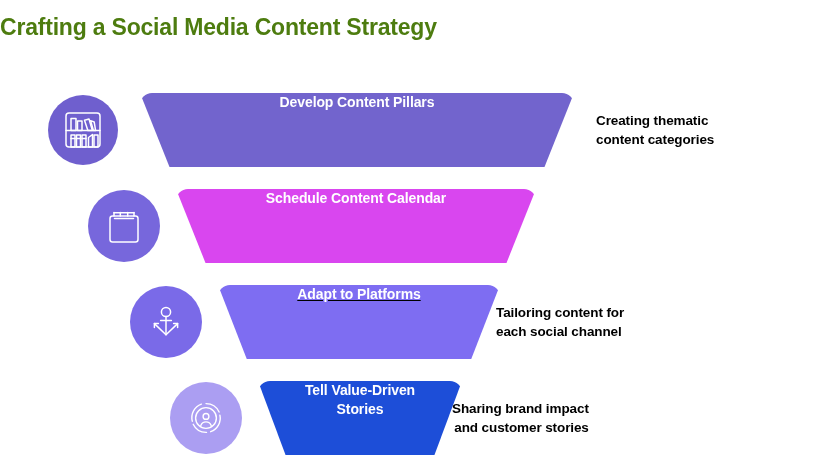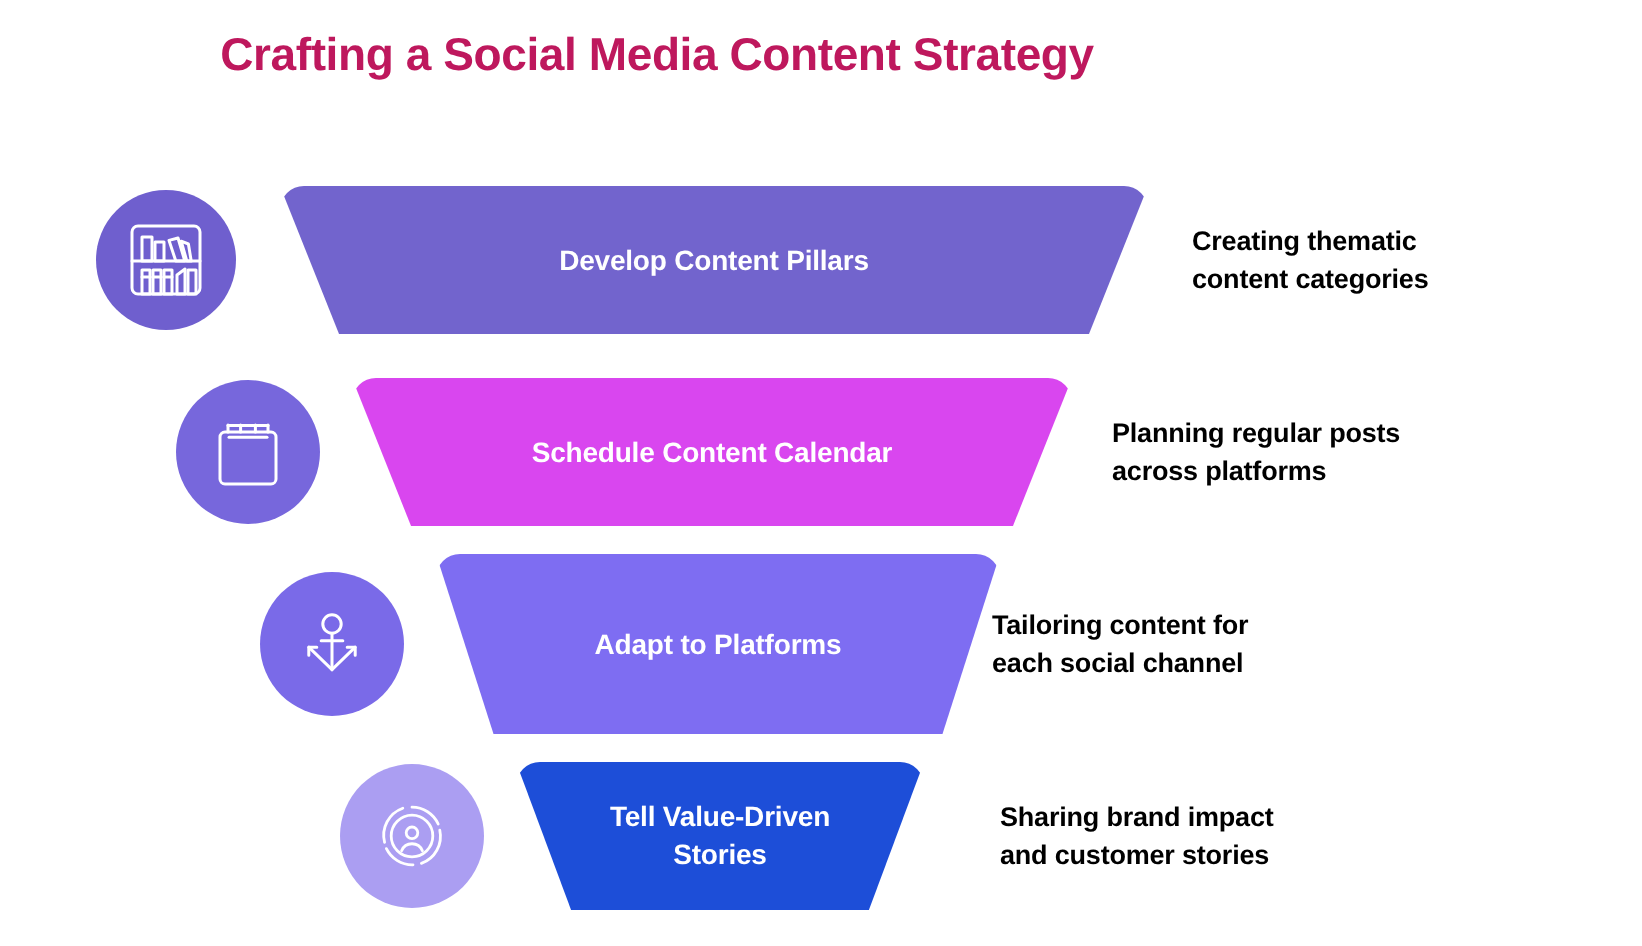--- a/index.html
+++ b/index.html
@@ -22,25 +22,24 @@
     inset: 0;
     background: #ffffff;
   }
 
   
   .title {
     position: absolute;
     top: 12px;
     left: 0;
     width: 657px;
-    text-align: center;
     font-size: 23px;
     font-weight: bold;
     letter-spacing: -0.2px;
-    color: #be185d;
+    color: #4d7c0f;
     line-height: 30px;
     white-space: nowrap;
   }
 
   
   .row {
     position: absolute;
     left: 0;
     width: 821px;
     height: 96px;
@@ -68,21 +67,20 @@
   .r3 .icon-badge { left: 130px; width: 72px; height: 72px; background: #7a6ae8; }
   .r4 .icon-badge { left: 170px; width: 72px; height: 72px; background: #ab9ef2; }
 
   
   .funnel {
     position: absolute;
     top: 50%;
     transform: translateY(-50%);
     border-radius: 12px;
     display: flex;
-    align-items: center;
     justify-content: center;
     box-sizing: border-box;
   }
   .funnel-label {
     color: #ffffff;
     font-size: 14px;
     font-weight: bold;
     text-align: center;
     line-height: 19px;
     letter-spacing: -0.1px;
@@ -94,23 +92,24 @@
     left: 140px; width: 434px; height: 74px;
     background: #7264cd;
     clip-path: polygon(0% 0%, 100% 0%, 93.2% 100%, 6.8% 100%);
   }
   .r2 .funnel {
     left: 176px; width: 360px; height: 74px;
     background: #d946ef;
     clip-path: polygon(0% 0%, 100% 0%, 91.8% 100%, 8.2% 100%);
   }
   .r3 .funnel {
-    left: 218px; width: 282px; height: 90px;
+    left: 218px; width: 282px; height: 74px;
     background: #7e6df2;
     clip-path: polygon(0% 0%, 100% 0%, 89.8% 100%, 10.2% 100%);
+    text-decoration: underline;
   }
   .r4 .funnel {
     left: 258px; width: 204px; height: 74px;
     background: #1d4ed8;
     clip-path: polygon(0% 0%, 100% 0%, 86.5% 100%, 13.5% 100%);
   }
 
   
   .desc {
     position: absolute;
@@ -119,21 +118,21 @@
     color: #000000;
     font-size: 13.5px;
     font-weight: bold;
     line-height: 19px;
     letter-spacing: -0.1px;
     white-space: pre-line;
   }
   .r1 .desc { left: 596px; }
   .r2 .desc { left: 556px; }
   .r3 .desc { left: 496px; }
-  .r4 .desc { left: 500px; }
+  .r4 .desc { left: 452px; text-align: right; }
 </style>
 </head>
 <body>
 
 <div id="infographic">
 
   <div class="title">Crafting a Social Media Content Strategy</div>
 
   <div class="row row-1 r1">
 
@@ -176,22 +175,20 @@
           <path d="M11 7.8 L31 7.8"></path>
           <path d="M11.5 13.6 L30.5 13.6"></path>
         </svg>
       </span>
     </div>
 
     <div class="funnel">
       <span class="funnel-label">Schedule Content Calendar</span>
     </div>
 
-    <div class="desc">Planning regular posts
-across platforms</div>
   </div>
 
   <div class="row row-3 r3">
 
     <div class="icon-badge">
       <span>
         <svg width="42" height="42" viewBox="0 0 42 42" fill="none" stroke="#ffffff" stroke-width="1.5" stroke-linecap="round" stroke-linejoin="round">
           <circle cx="21" cy="11" r="4.6"></circle>
           <path d="M21 15.6 L21 32.5"></path>
           <path d="M15.6 19.4 L26.4 19.4"></path>

